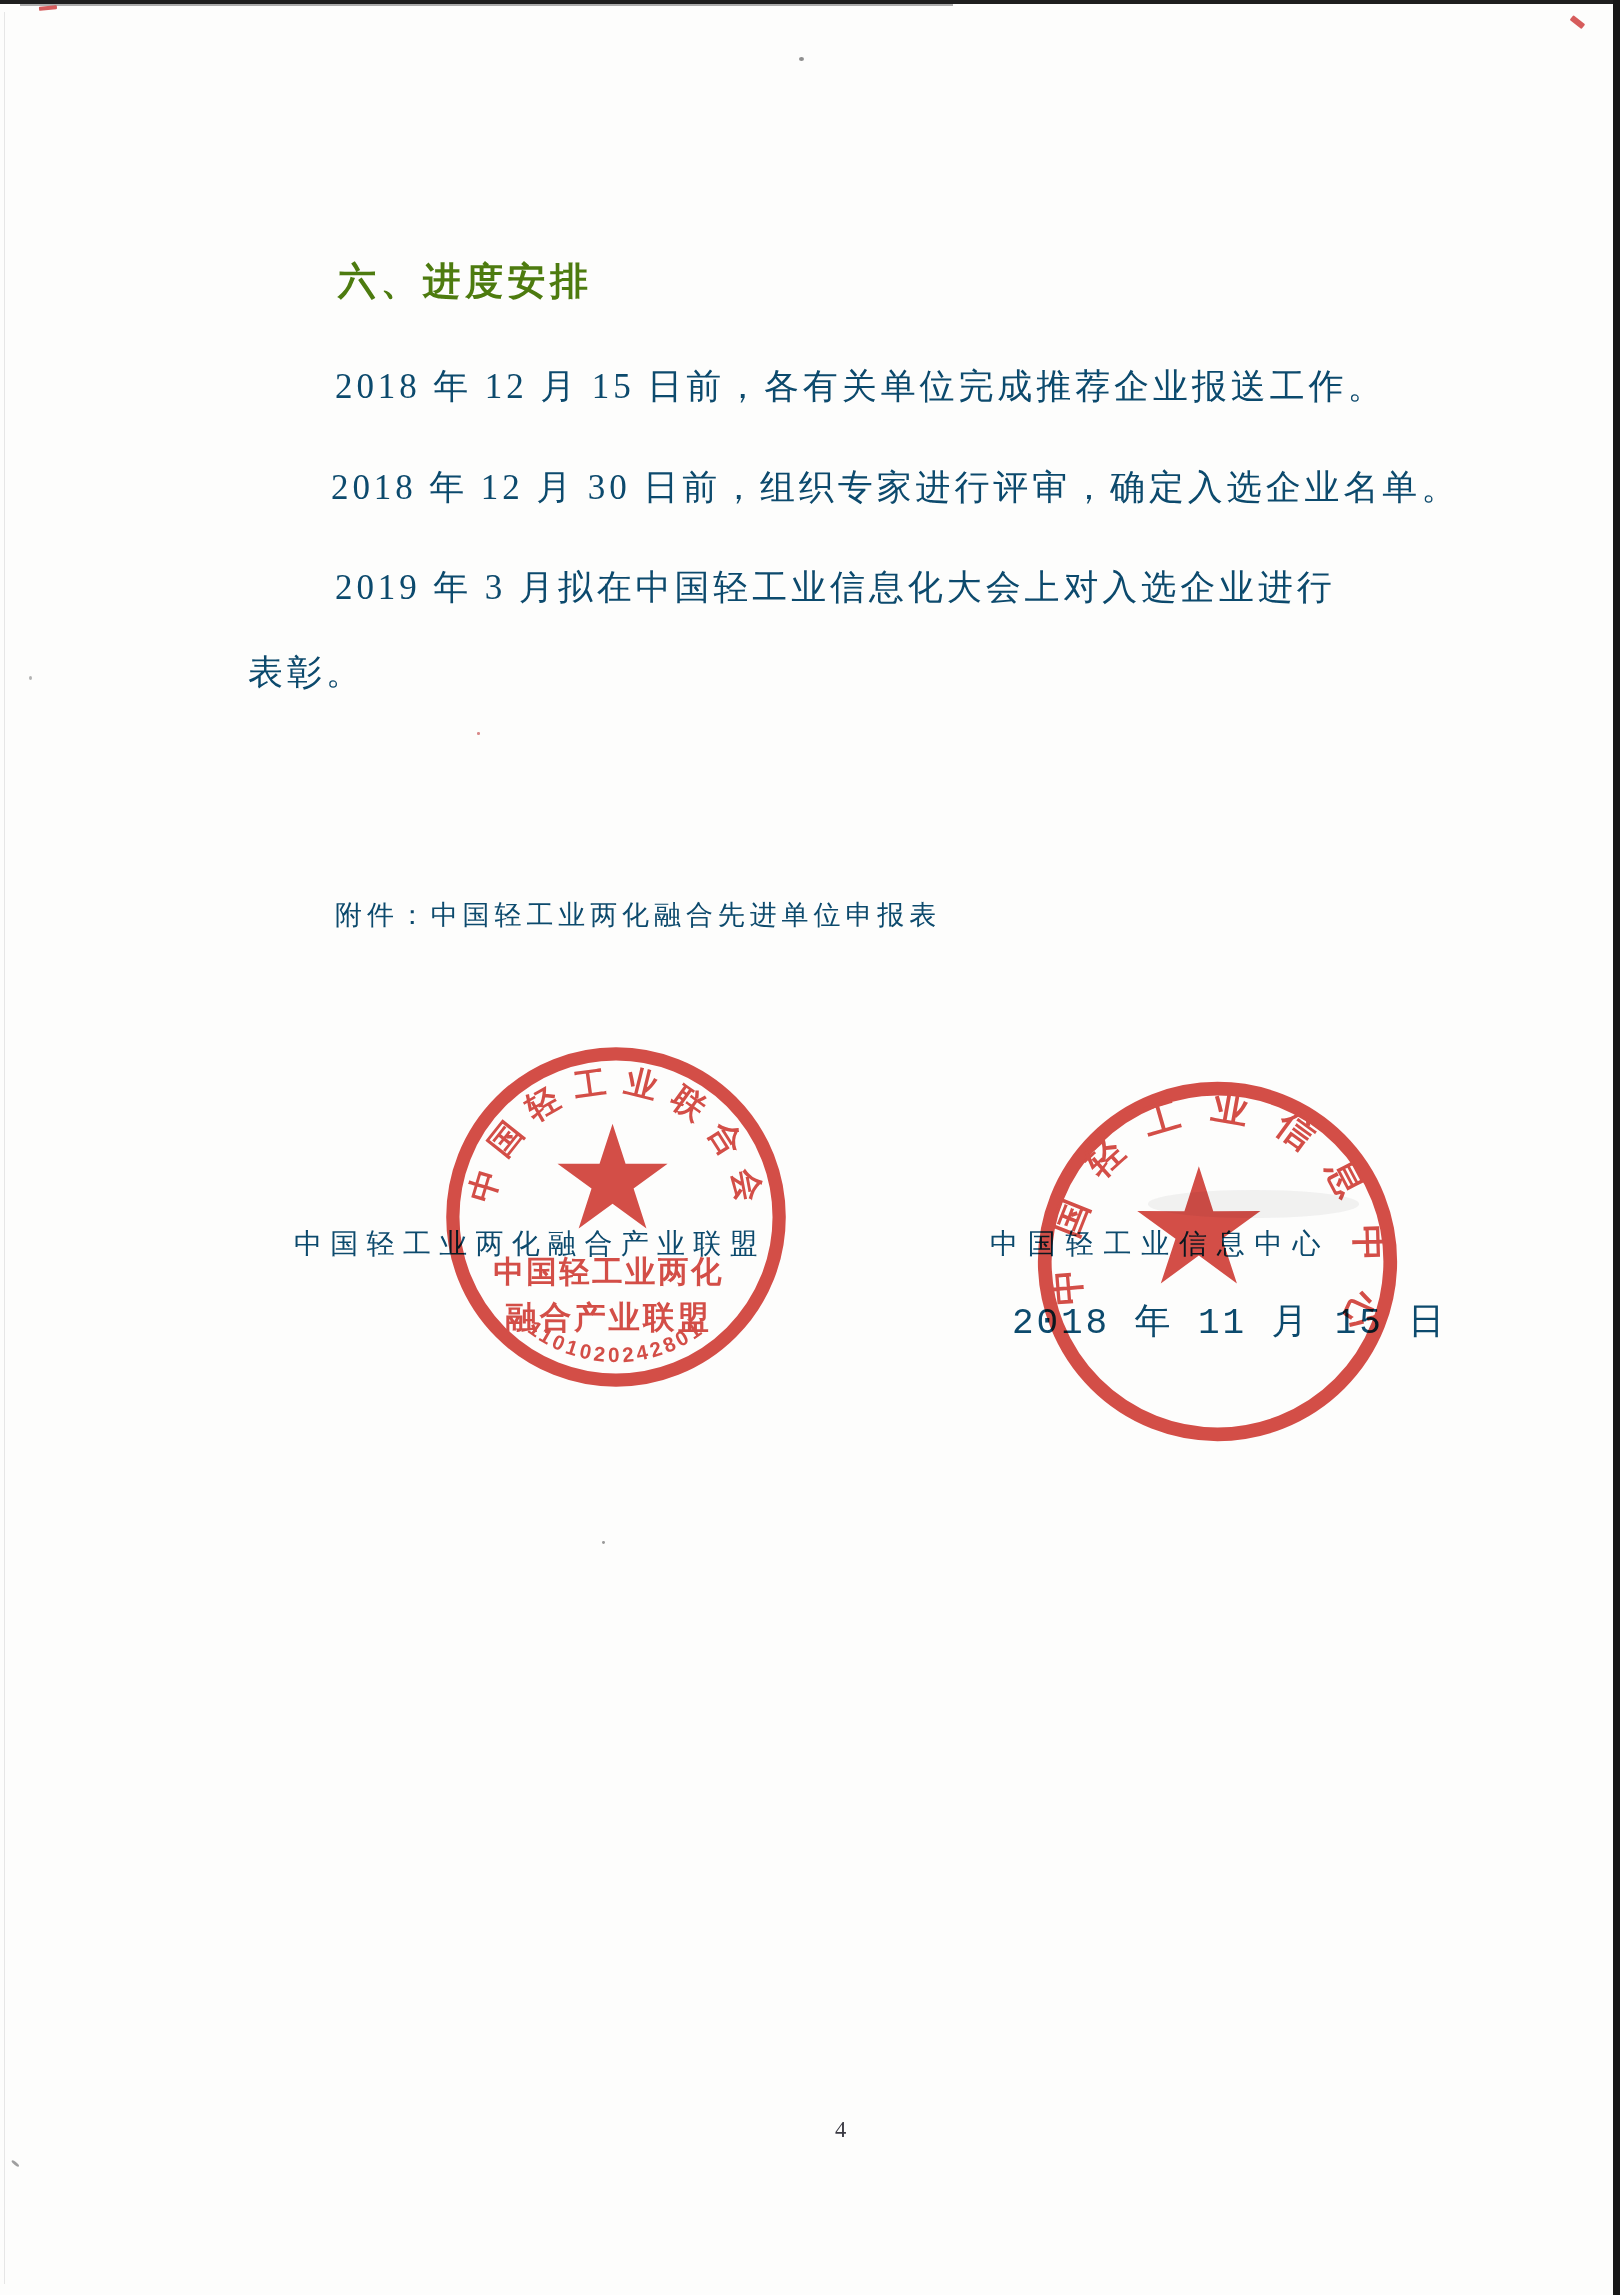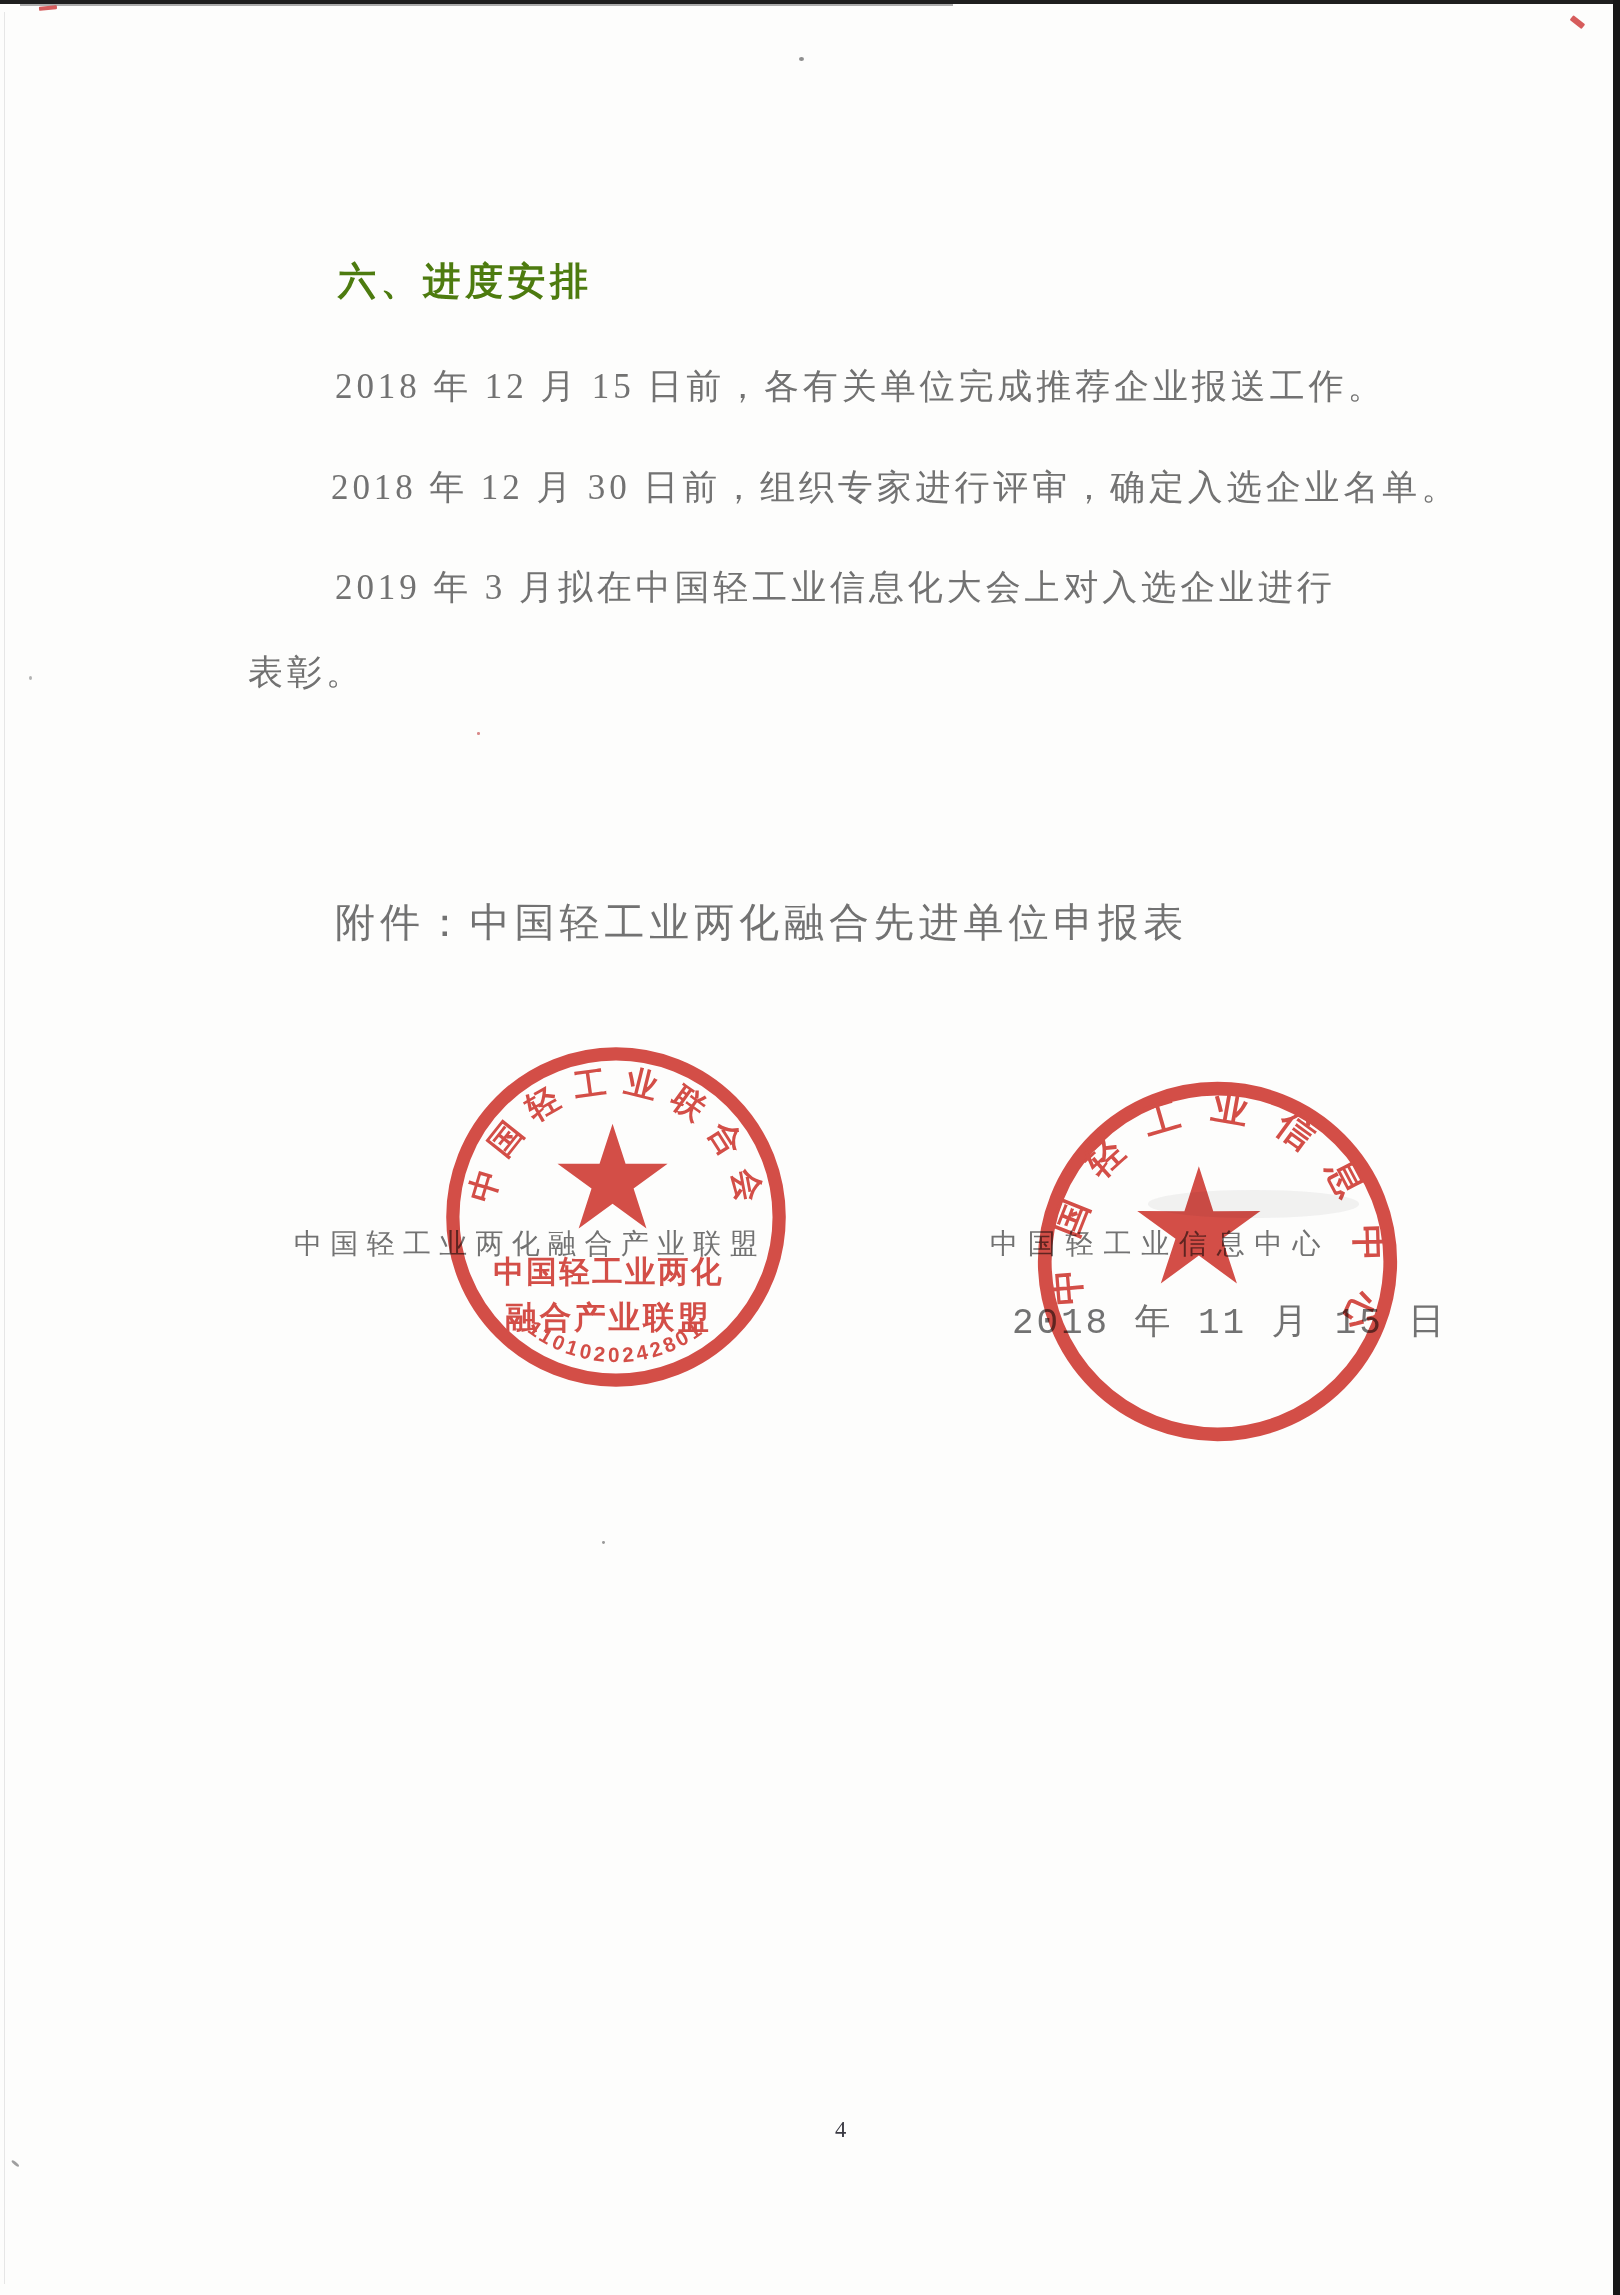--- a/index.html
+++ b/index.html
@@ -12,28 +12,28 @@
   }
   
   .edge-top{position:absolute;left:0;top:0;width:1620px;height:3.9px;background:#1f1f1f;}
   .edge-top2{position:absolute;left:19.6px;top:4.4px;width:933px;height:1.5px;background:#6a6a6a;opacity:.55;}
   .edge-right{position:absolute;right:0;top:0;width:7.4px;height:2295px;background:#171717;}
   .edge-left{position:absolute;left:3.9px;top:11.8px;width:1px;height:2272px;background:#d7d7d7;opacity:.6;}
   .speck{position:absolute;border-radius:50%;}
   .red-tick{position:absolute;background:#cf4040;border-radius:1px;opacity:.85;}
   .smudge{position:absolute;background:#ececec;border-radius:50%;opacity:.75;}
   
-  .ink{position:absolute;white-space:nowrap;color:#737373;mix-blend-mode:multiply;}
+  .ink{position:absolute;white-space:nowrap;color:#0c4a6e;mix-blend-mode:multiply;}
   .heading{
     font-family:"Liberation Sans","DejaVu Sans",sans-serif;
     font-weight:700;color:#4d7c0f;
     font-size:38px;letter-spacing:4.4px;line-height:1;
   }
   .bodyline{font-size:35px;letter-spacing:3.9px;line-height:1.15;}
-  .attach{font-size:40px;letter-spacing:4.9px;line-height:1.15;}
+  .attach{font-size:27px;letter-spacing:4.9px;line-height:1.15;}
   .orgname{font-size:28px;line-height:1.15;}
   .dateline{font-size:36px;letter-spacing:2.9px;line-height:1.15;}
   .pagenum{font-size:22.6px;letter-spacing:0;color:#3a3a44;}
   
   .seal{position:absolute;mix-blend-mode:multiply;opacity:.93;}
   .seal text{font-family:"Liberation Sans","DejaVu Sans",sans-serif;font-weight:700;}
 </style>
 </head>
 <body>
 

